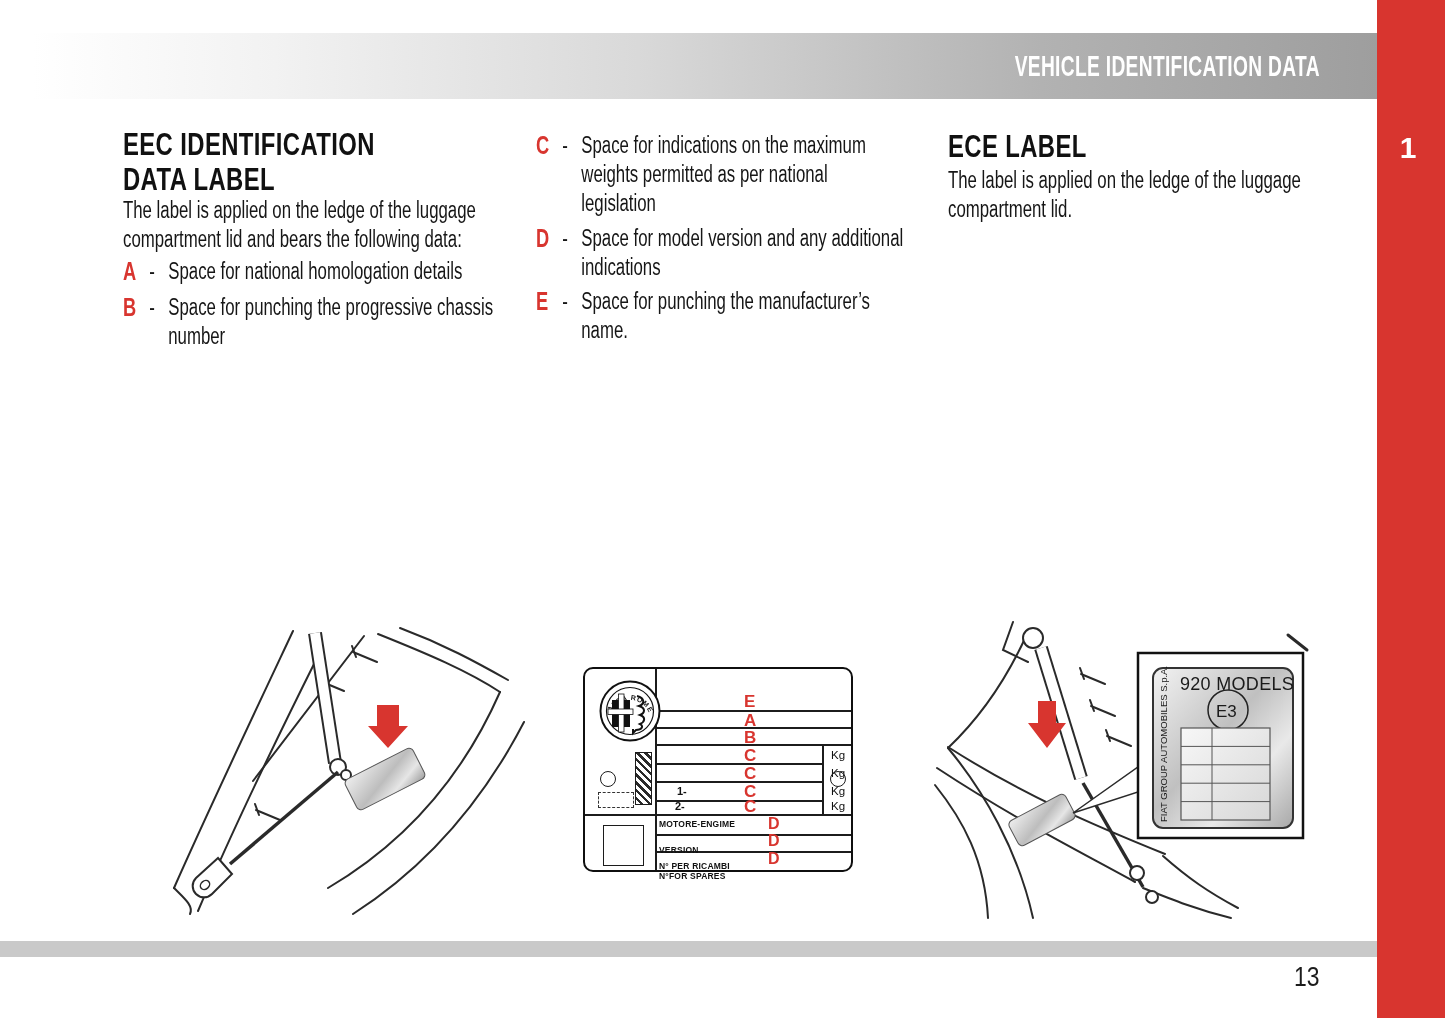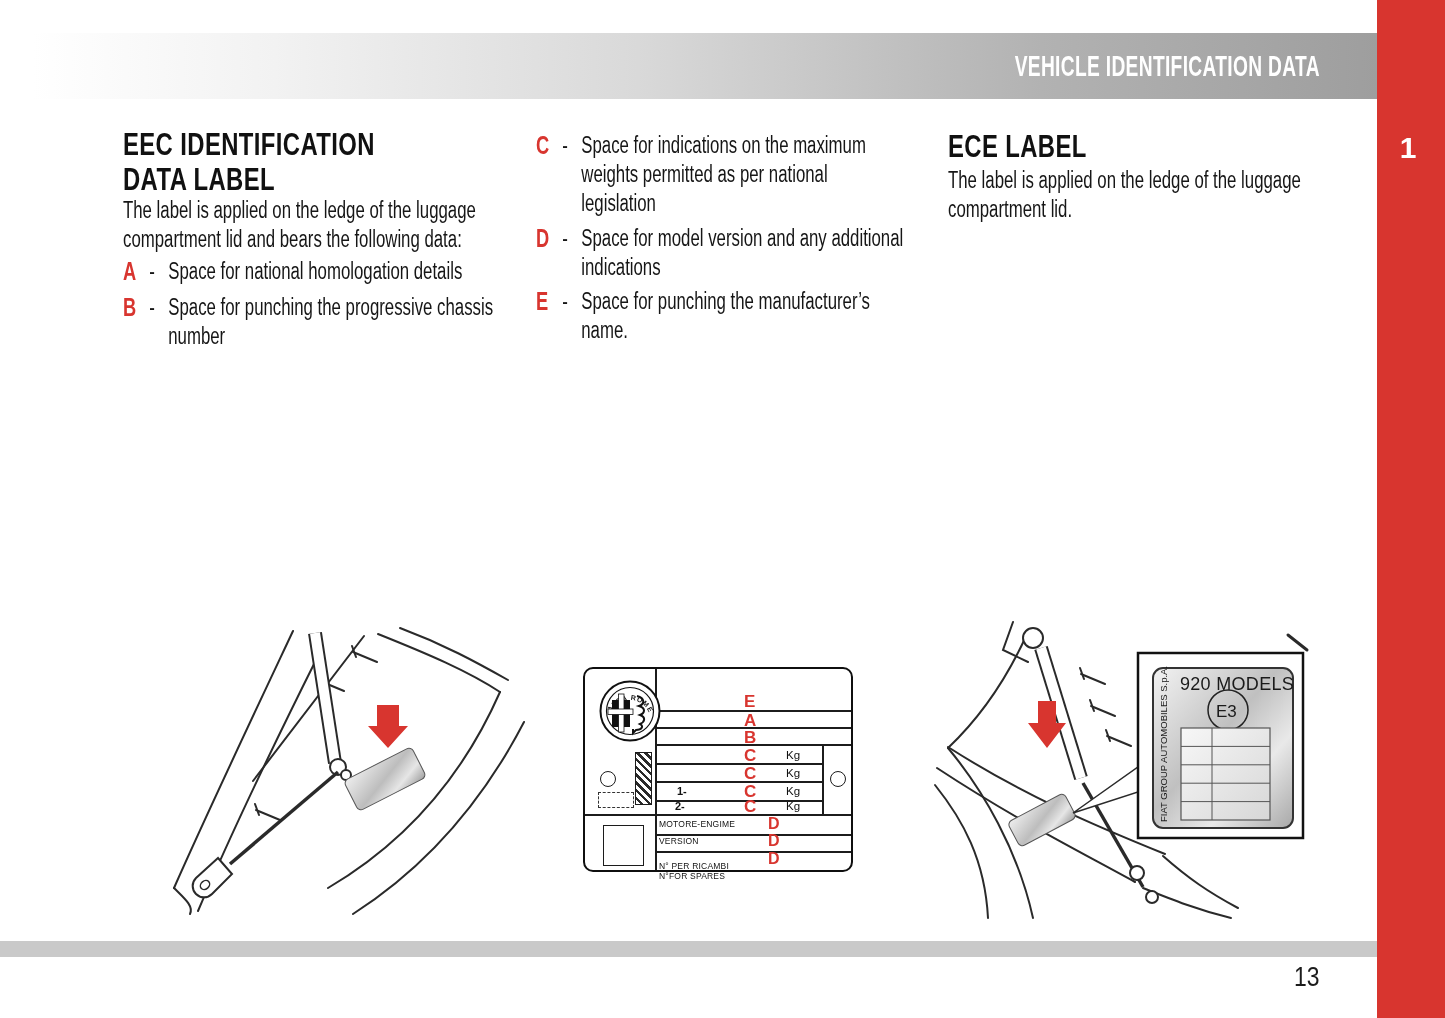--- a/index.html
+++ b/index.html
@@ -26,23 +26,23 @@
   .item{display:flex;transform:scaleX(0.73);transform-origin:0 0;width:620px;}
   .item .k{color:var(--red);font-weight:bold;font-size:25px;line-height:29px;flex:0 0 36px;}
   .item .d{font-size:23px;line-height:29px;flex:0 0 26px;}
   .item .t{font-size:23px;line-height:29px;white-space:pre-line;}
   
   .diagram{left:583px;top:667px;width:270px;height:205px;border:2px solid #0f0f0f;border-radius:10px;
     box-sizing:border-box;background:#fff;}
   .diagram .hl{position:absolute;height:1.5px;background:#1c1c1c;}
   .diagram .vl{position:absolute;width:1.5px;background:#1c1c1c;}
   .diagram .rl{position:absolute;color:var(--red);font-weight:bold;font-size:17px;line-height:1;}
-  .diagram .kg{position:absolute;font-size:11.5px;line-height:1;color:#111;}
+  .diagram .kg{position:absolute;font-size:11.5px;line-height:1;color:#111;margin-left:45px;}
   .diagram .pf{position:absolute;font-size:11px;font-weight:bold;line-height:1;color:#111;}
-  .diagram .rowlab{position:absolute;left:74px;font-size:8.5px;font-weight:normal;line-height:9.5px;
+  .diagram .rowlab{position:absolute;left:74px;font-size:8.5px;font-weight:bold;line-height:9.5px;
     letter-spacing:0.2px;color:#111;white-space:pre-line;}
   .diagram .circ{position:absolute;width:16px;height:16px;border:1.5px solid #1c1c1c;border-radius:50%;
     box-sizing:border-box;}
   .diagram .hatch{position:absolute;left:50px;top:83px;width:17px;height:53px;border:1px solid #1c1c1c;
     box-sizing:border-box;background:repeating-linear-gradient(45deg,#ffffff 0 3px,#2a2a2a 3px 5.5px);}
   .diagram .dashrect{position:absolute;left:13px;top:123px;width:36px;height:16px;border:1.5px dashed #333;
     box-sizing:border-box;}
   .diagram .punchsq{position:absolute;left:18px;top:156px;width:41px;height:41px;border:1.5px solid #1c1c1c;
     box-sizing:border-box;}
 </style>
@@ -158,21 +158,21 @@
   <span class="kg" style="left:201px;top:81px;">Kg</span>
   <span class="kg" style="left:201px;top:99px;">Kg</span>
   <span class="kg" style="left:201px;top:117px;">Kg</span>
   <span class="kg" style="left:201px;top:132px;">Kg</span>
 
   <span class="pf" style="left:92px;top:117px;">1-</span>
   <span class="pf" style="left:90px;top:132px;">2-</span>
 
   <span class="rowlab" style="top:151px;">MOTORE-ENGIME</span>
   <span class="rl" style="left:183px;top:147px;font-size:16px;">D</span>
-  <span class="rowlab" style="top:168px;">VERSION</span>
+  <span class="rowlab" style="top:177px;">VERSION</span>
   <span class="rl" style="left:183px;top:164px;font-size:16px;">D</span>
   <span class="rowlab" style="top:193px;">N° PER RICAMBI
 N°FOR SPARES</span>
   <span class="rl" style="left:183px;top:182px;font-size:16px;">D</span>
 
   <div class="circ" style="left:15px;top:102px;"></div>
   <div class="circ" style="left:245px;top:102px;"></div>
   <div class="hatch"></div>
   <div class="dashrect"></div>
   <div class="punchsq"></div>

